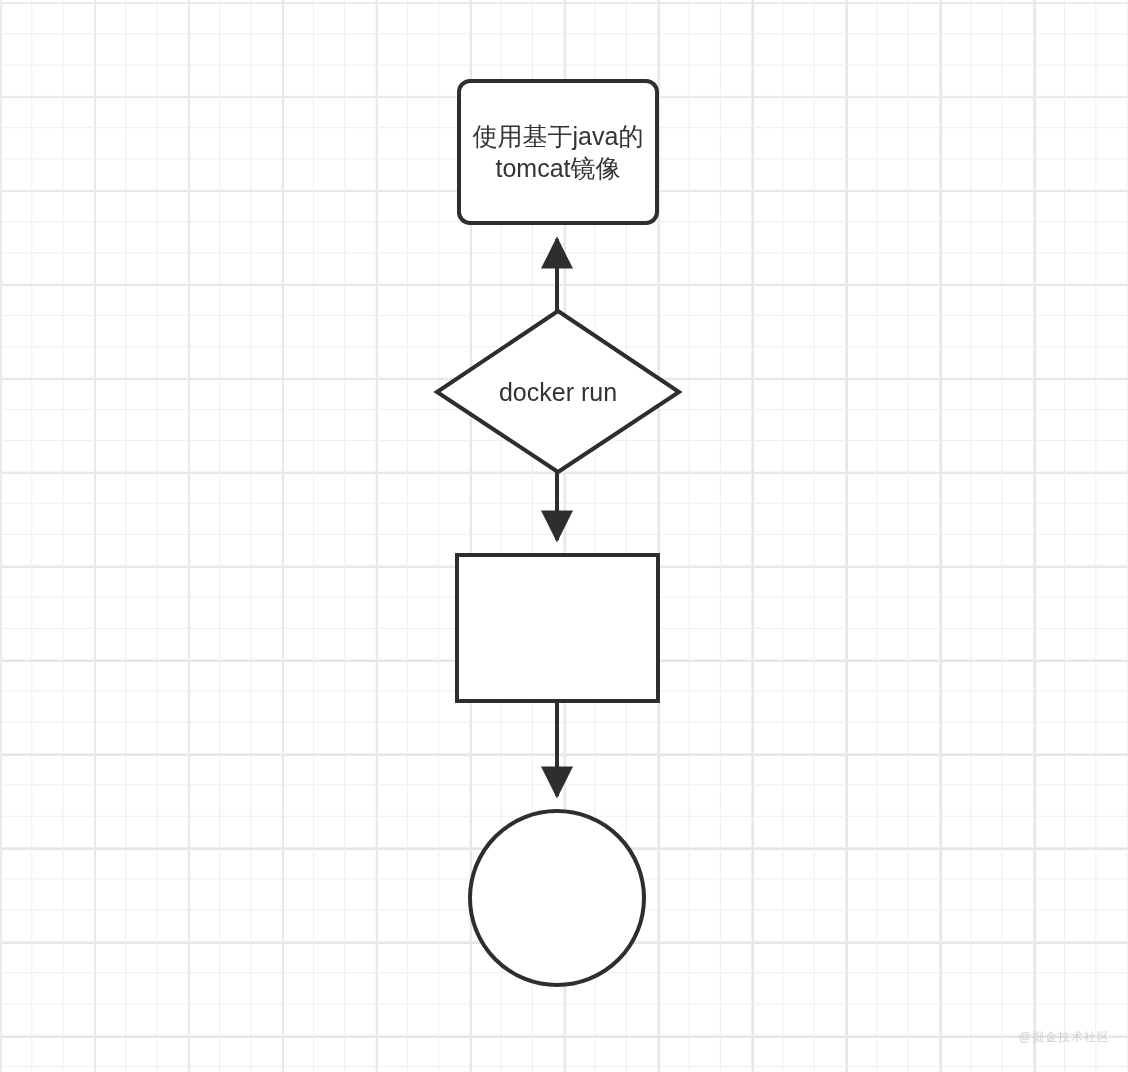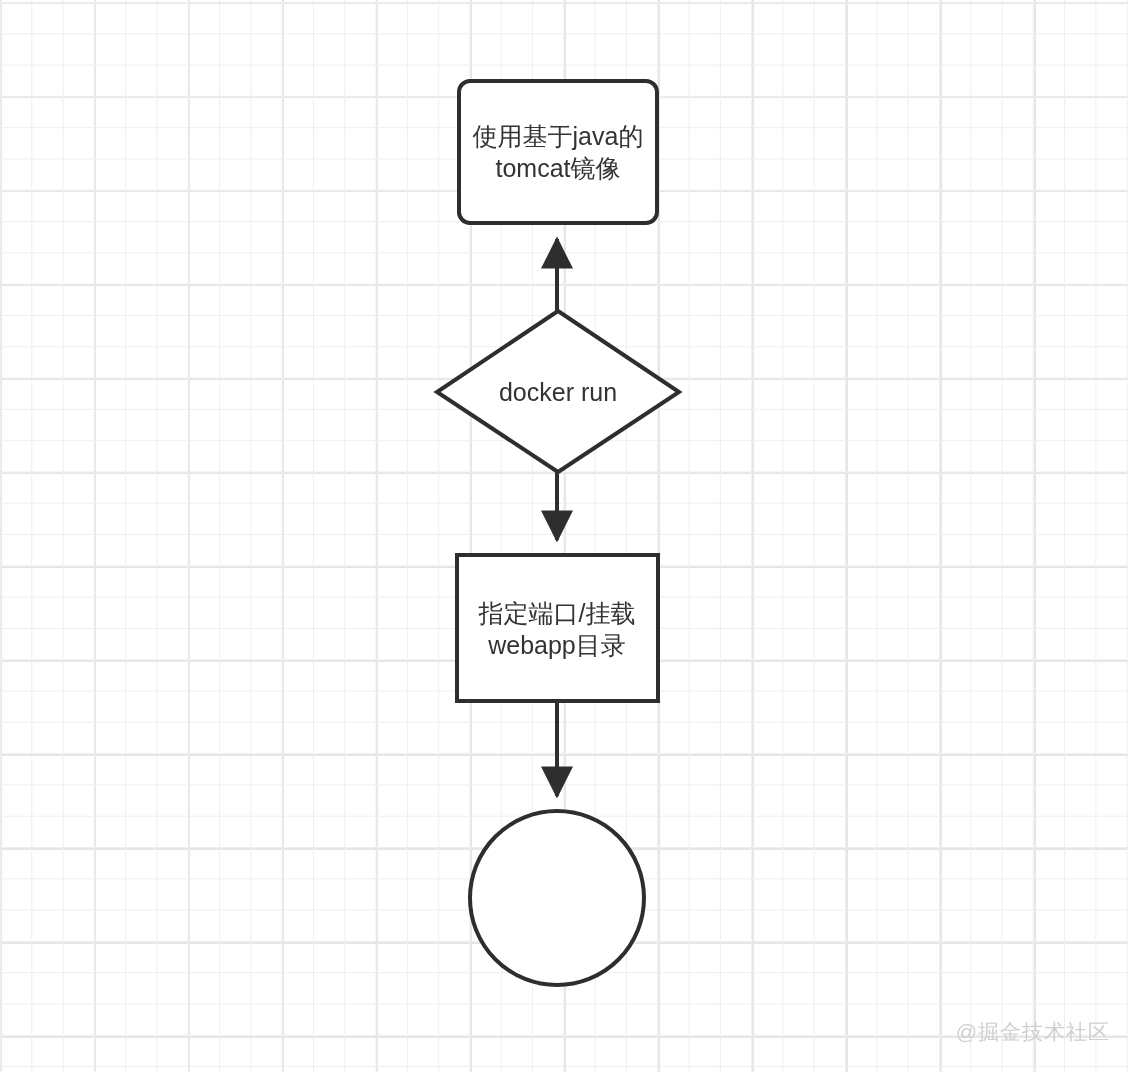--- a/index.html
+++ b/index.html
@@ -68,21 +68,21 @@
     left: 480px;
     top: 868px;
     width: 154px;
     height: 60px;
   }
   #watermark {
     position: absolute;
     right: 18px;
     bottom: 26px;
     color: #cfcfcf;
-    font-size: 21px;
+    font-size: 12px;
     letter-spacing: 1px;
     font-family: "Liberation Sans", "DejaVu Sans", sans-serif;
   }
 </style>
 </head>
 <body>
 
 <div id="canvas">
 
   <svg id="flow-svg" viewBox="0 0 1128 1072">
@@ -104,18 +104,17 @@
 
     <line x1="557" y1="471" x2="557" y2="540" stroke="#2e2e2e" stroke-width="4" marker-end="url(#arrowhead)"></line>
 
     <line x1="557" y1="702" x2="557" y2="796" stroke="#2e2e2e" stroke-width="4" marker-end="url(#arrowhead)"></line>
   </svg>
 
   <div class="node-label" id="label-image-node">使用基于java的tomcat镜像</div>
 
   <div class="node-label" id="label-run-node">docker run</div>
 
-  <div class="node-label" id="label-config-node">指定端口/挂载webapp目录</div>
 
 
   <div id="watermark">@掘金技术社区</div>
 
 </div>
 
 </body></html>

